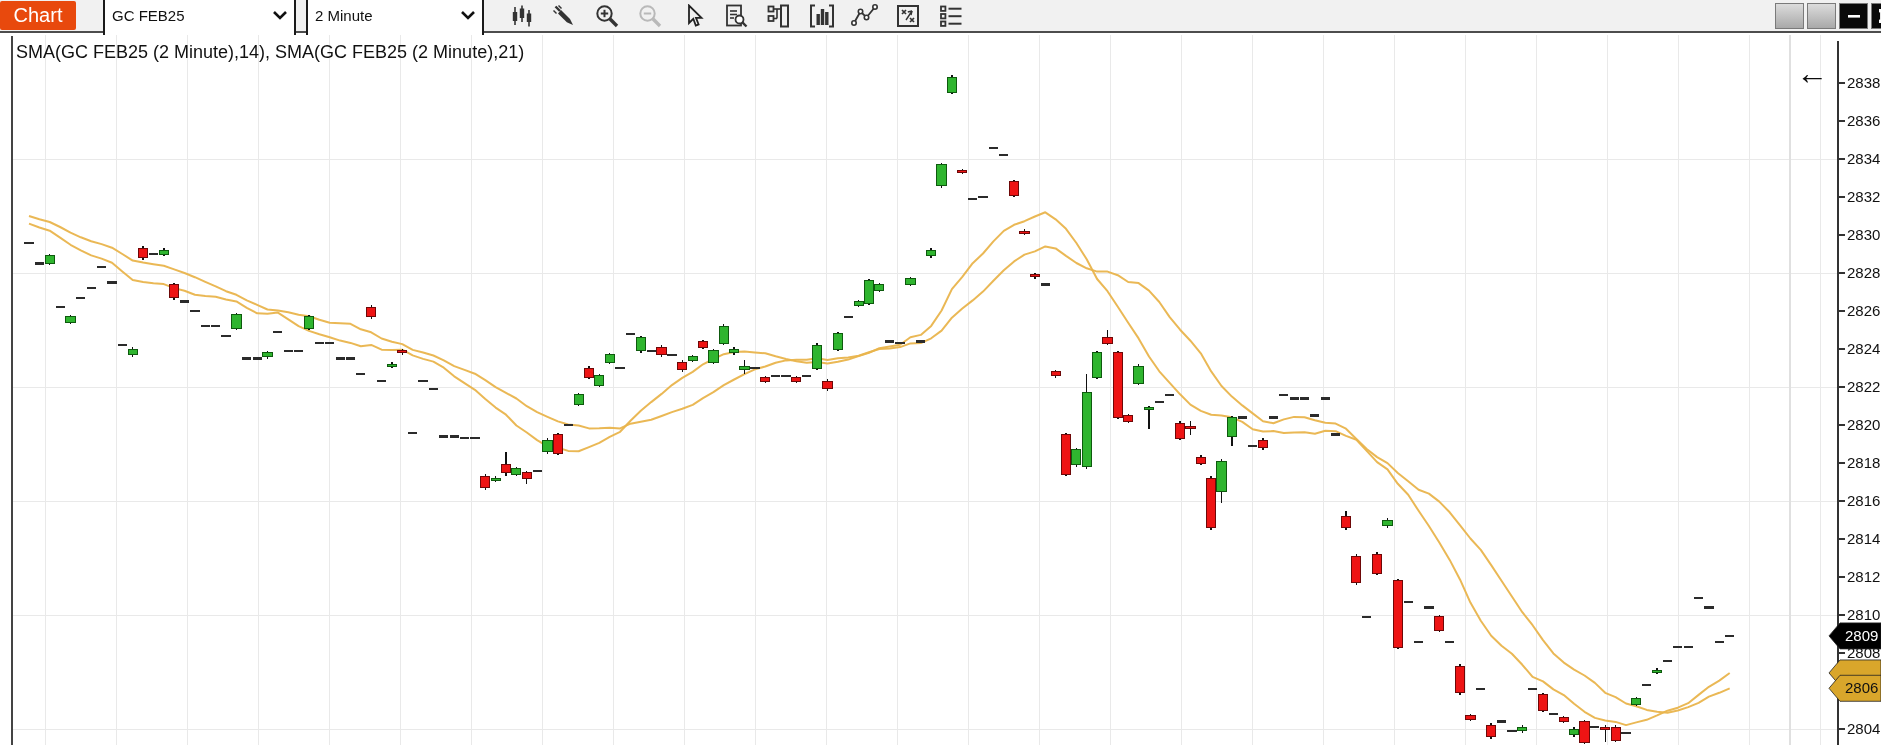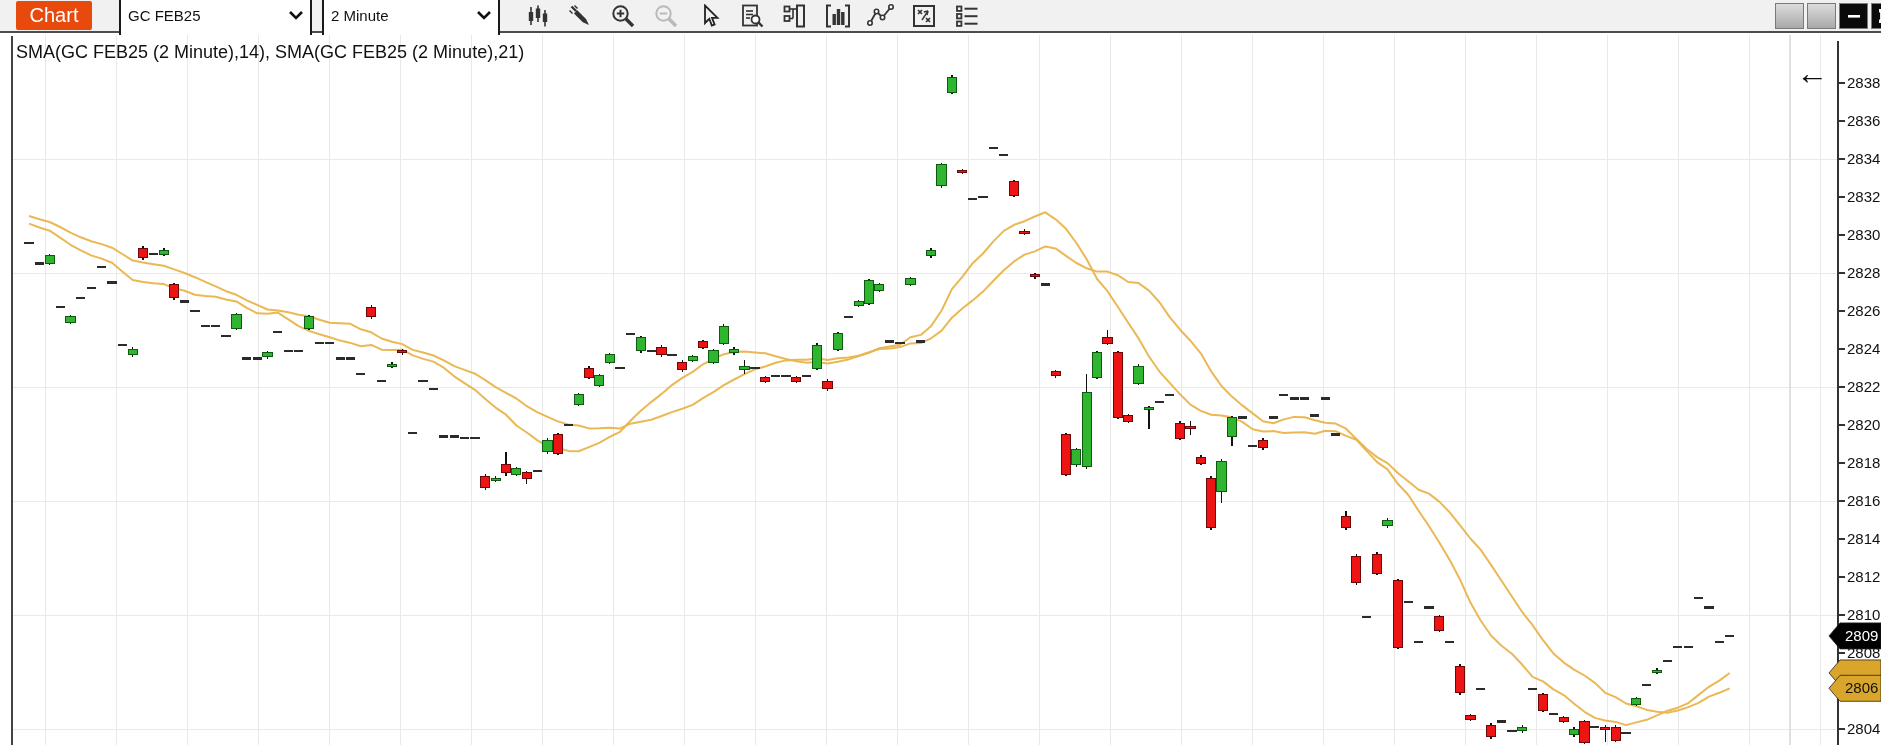--- a/index.html
+++ b/index.html
@@ -1,19 +1,19 @@
 <!DOCTYPE html>
 <html><head>
 <meta charset="utf-8">
 <style>
   html,body{margin:0;padding:0;background:#fff;width:1881px;height:745px;overflow:hidden;
     font-family:"Liberation Sans",sans-serif;}
   #toolbar{position:absolute;top:0;left:0;width:1881px;height:33px;background:#f1f1f1;
     border-bottom:2px solid #4d4d4d;display:flex;align-items:center;box-sizing:border-box;}
-  #chart-tab{margin-left:16px;width:76px;height:29px;background:#e8490d;color:#fff;
+  #chart-tab{margin-left:0;width:76px;height:29px;background:#e8490d;color:#fff;
     font-size:20px;display:flex;align-items:center;justify-content:center;border-radius:2px;}
   .combo{height:25px;background:#fff;border:2px solid #1a1a1a;display:flex;align-items:center;
     justify-content:space-between;font-size:15px;color:#111;padding:11px 7px;box-sizing:content-box;}
   #symbol-combo{margin-left:27px;width:175px;}
   #interval-combo{margin-left:10px;width:160px;}
   .chev svg{display:block;}
   #icon-strip{display:flex;align-items:center;margin-left:22px;gap:13px;}
   .tbtn{width:30px;height:28px;display:flex;align-items:center;justify-content:center;}
   .tbtn svg{display:block;}
   #win-controls{position:absolute;left:1775px;top:3px;display:flex;gap:3px;}

